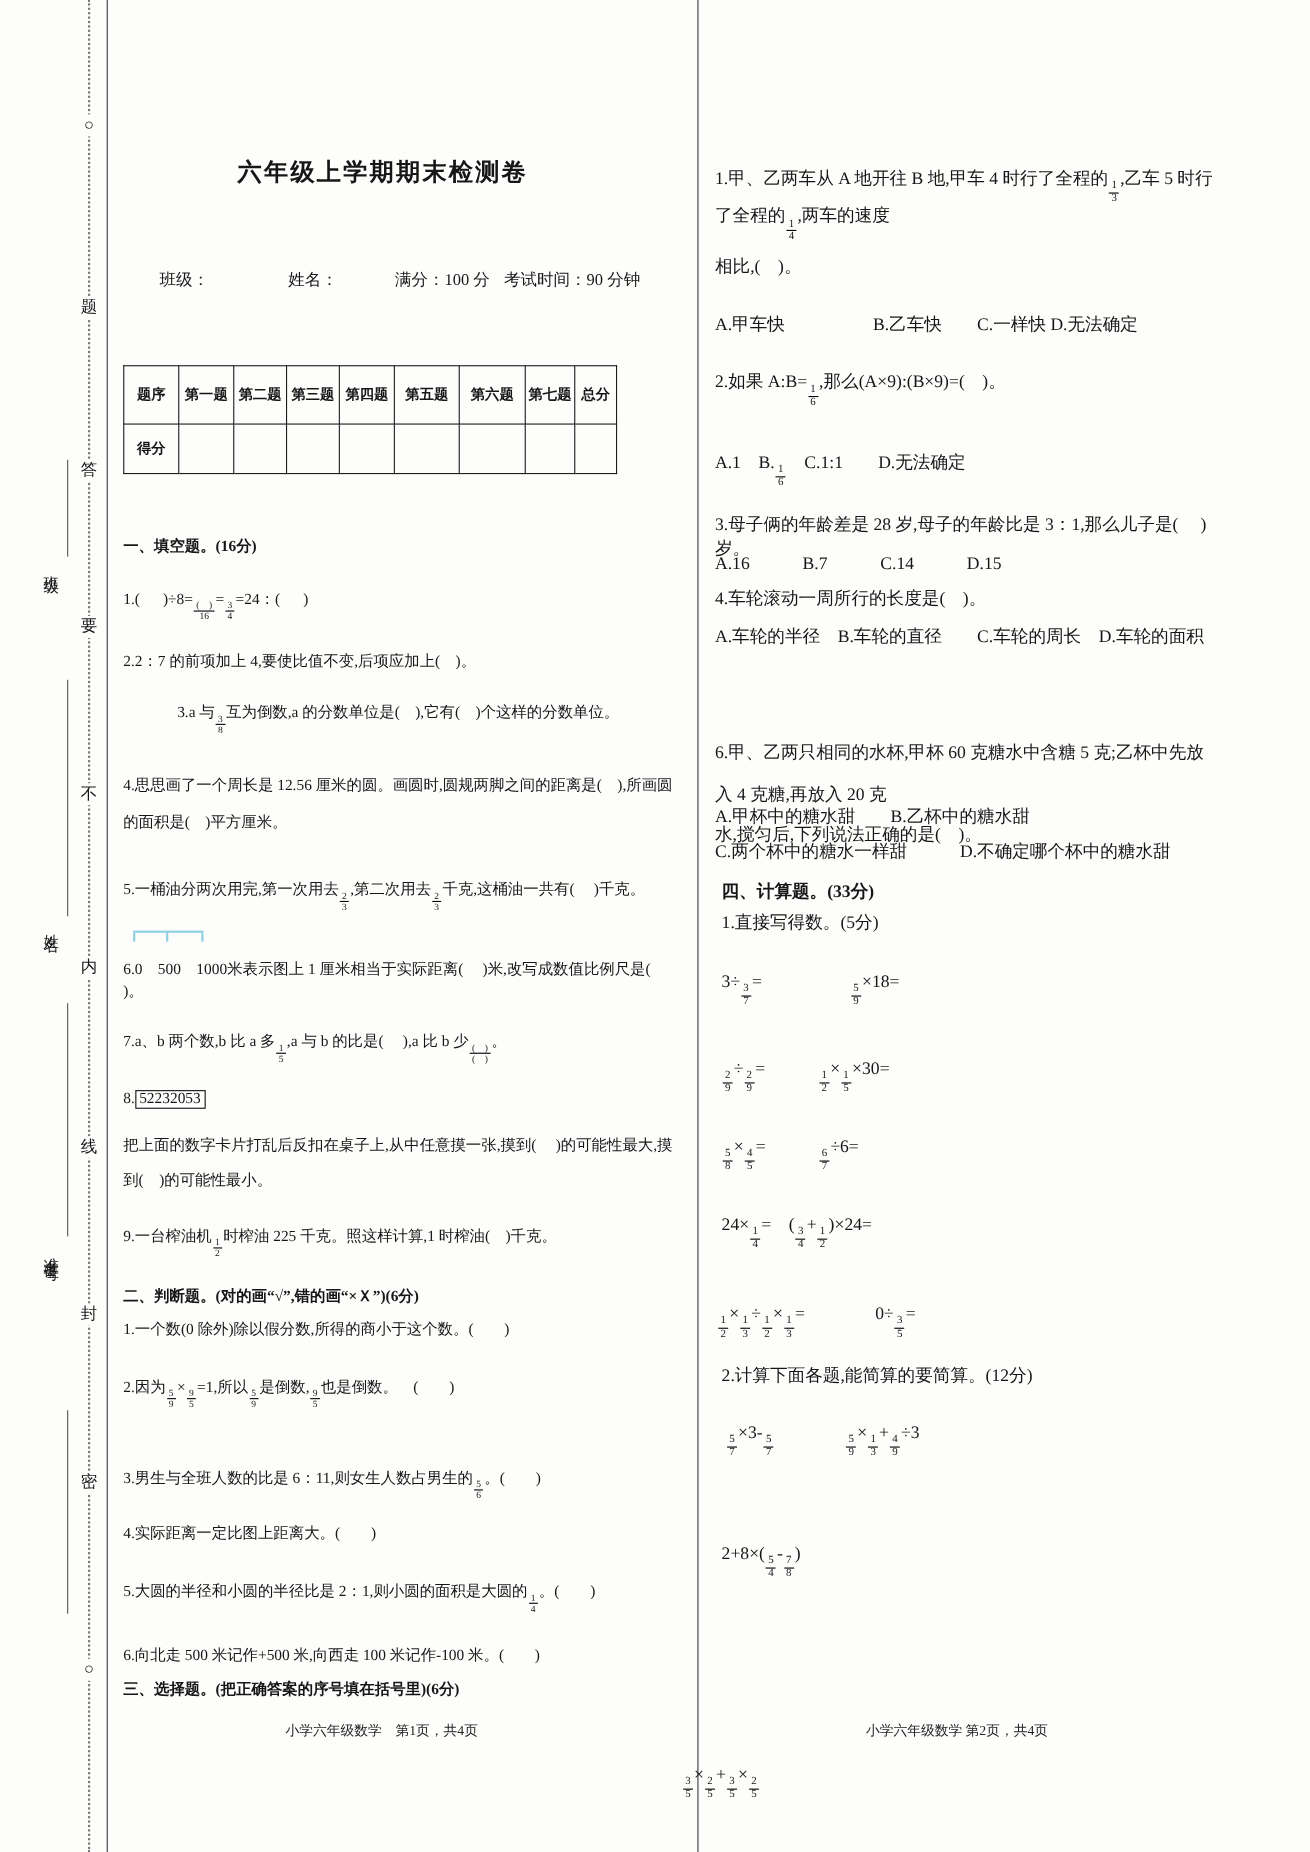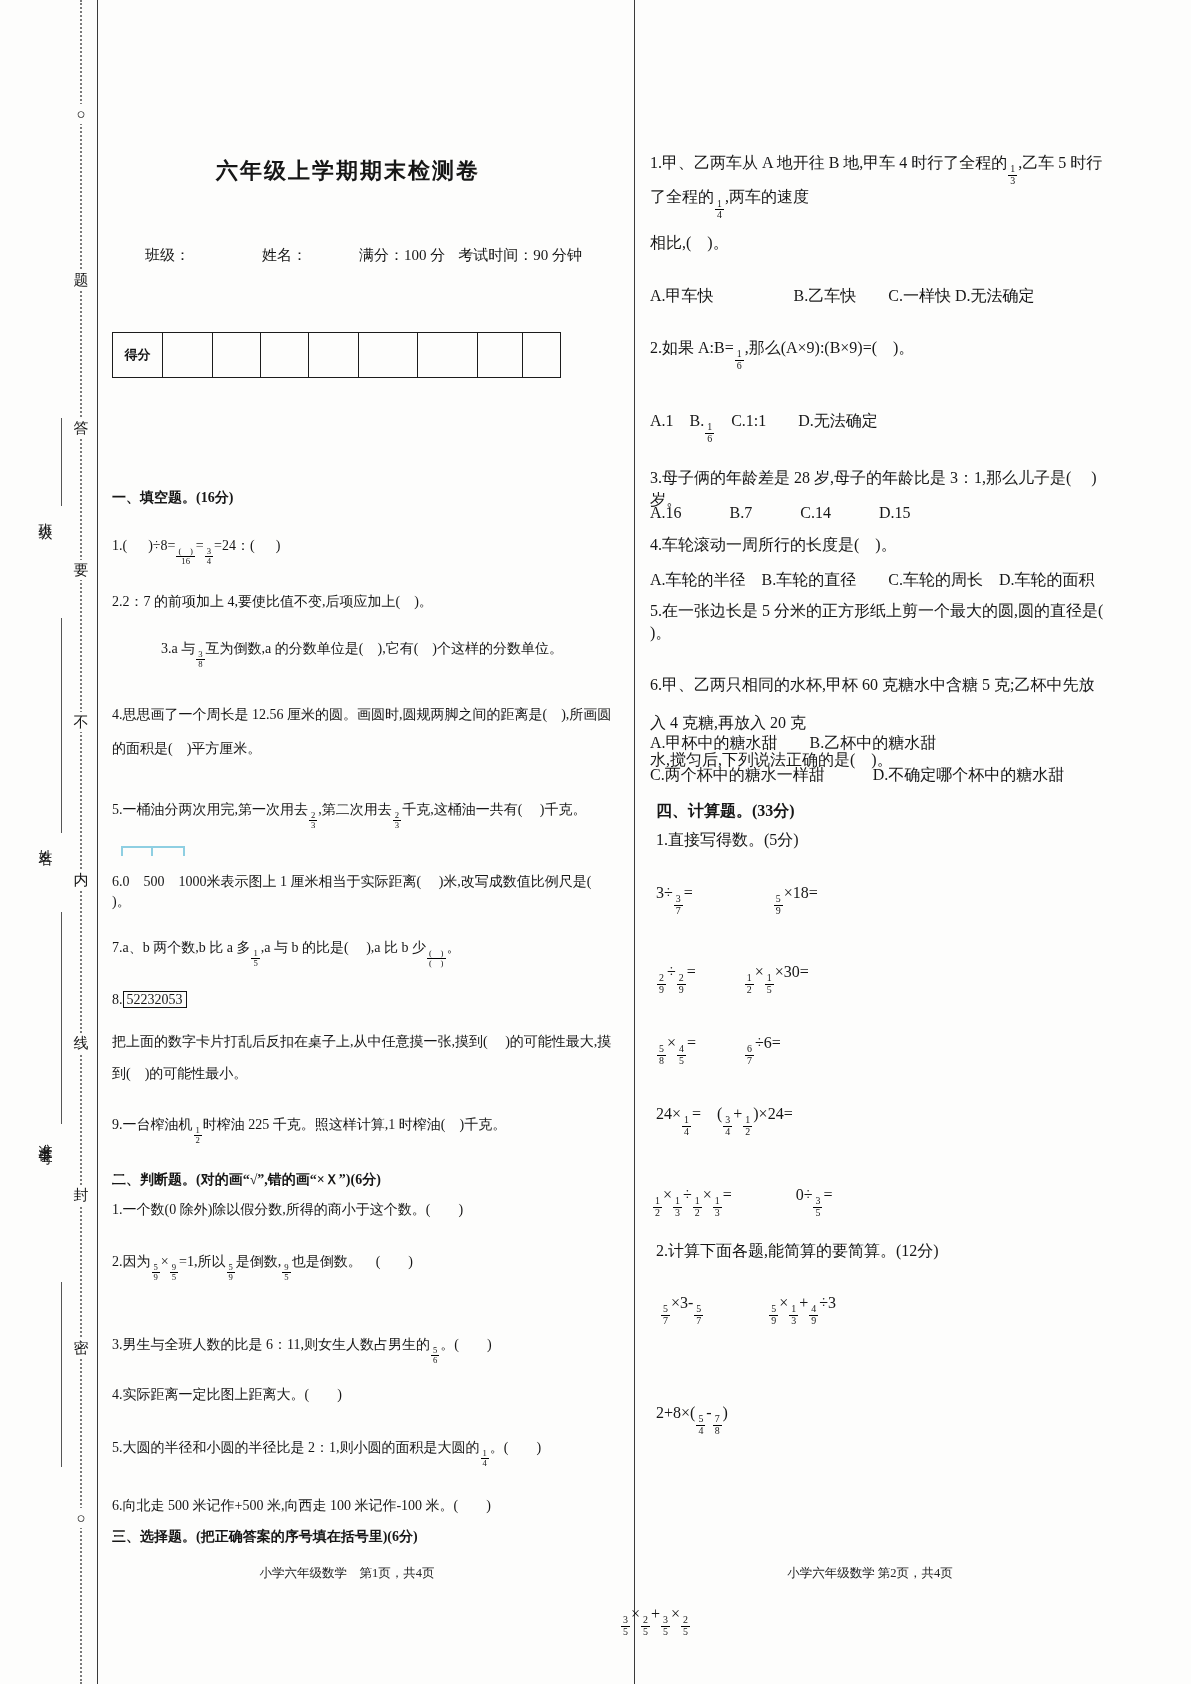--- a/index.html
+++ b/index.html
@@ -2,21 +2,21 @@
 <html><head>
 <meta charset="utf-8">
 <style>
   html,body{margin:0;padding:0;background:#ffffff;}
   .sheet{position:relative;width:1191px;height:1684px;background:#fdfdfc;overflow:hidden;
          font-family:"Liberation Serif","DejaVu Serif",serif;color:#161616;}
   .p{position:absolute;white-space:pre-wrap;line-height:1.4;}
   .L{left:112px;width:500px;font-size:14px;}
   .R{left:650px;width:455px;font-size:16px;}
   .bold{font-weight:bold;}
-  .title{font-family:Liberation Mono, monospace;letter-spacing:2px;margin-top:16px;}
+  .title{font-family:Liberation Sans, sans-serif;letter-spacing:2px;}
   
   .fr{display:inline-flex;flex-direction:column;align-items:center;vertical-align:-0.45em;
       line-height:1.05;font-size:0.62em;margin:0 1px;}
   .fn{border-bottom:1px solid #000;padding:0 2px;}
   .fd{padding:0 2px;}
   
   table.score{position:absolute;left:112px;top:332px;border-collapse:collapse;table-layout:fixed;}
   table.score td{border:1.4px solid #1c1c1c;text-align:center;vertical-align:middle;
       font-size:13px;font-weight:bold;padding:0;}
   tr.hrow td{height:52px;}
@@ -75,20 +75,31 @@
         <col style="width:50px">
         <col style="width:48px">
         <col style="width:48px">
       <col style="width:50px">
         <col style="width:59px">
         <col style="width:60px">
         <col style="width:45px">
         <col style="width:38px">
       </colgroup>
     <tbody>
+        <tr class="hrow">
+      <td>题序</td>
+      <td>第一题</td>
+      <td>第二题</td>
+      <td>第三题</td>
+      <td>第四题</td>
+      <td>第五题</td>
+      <td>第六题</td>
+      <td>第七题</td>
+      <td>总分</td>
+    </tr>
     <tr class="srow">
       <td>得分</td>
       <td></td>
           <td></td>
       <td></td>
           <td></td>
       <td></td>
           <td></td>
       <td></td>
           <td></td>
@@ -127,21 +138,20 @@
 
   <div class="p R" style="top:152px;">1.甲、乙两车从 A 地开往 B 地,甲车 4 时行了全程的<span class="fr"><span class="fn">1</span><span class="fd">3</span></span>,乙车 5 时行了全程的<span class="fr"><span class="fn">1</span><span class="fd">4</span></span>,两车的速度</div>
   <div class="p R" style="top:285px;">A.甲车快　　　　　B.乙车快　　C.一样快 D.无法确定</div>
   <div class="p R" style="top:232px;">相比,(    )。</div>
   <div class="p R" style="top:337px;">2.如果 A:B=<span class="fr"><span class="fn">1</span><span class="fd">6</span></span>,那么(A×9):(B×9)=(    )。</div>
   <div class="p R" style="top:410px;">A.1　B.<span class="fr"><span class="fn">1</span><span class="fd">6</span></span>　C.1:1　　D.无法确定</div>
   <div class="p R" style="top:467px;">3.母子俩的年龄差是 28 岁,母子的年龄比是 3：1,那么儿子是(     )岁。</div>
   <div class="p R" style="top:502px;">A.16　　　B.7　　　C.14　　　D.15</div>
   <div class="p R" style="top:534px;">4.车轮滚动一周所行的长度是(    )。</div>
   <div class="p R" style="top:569px;">A.车轮的半径　B.车轮的直径　　C.车轮的周长　D.车轮的面积</div>
-  <div class="p R" style="top:600px;">5.在一张边长是 5 分米的正方形纸上剪一个最大的圆,圆的直径是(    )。</div>
   <div class="p R" style="top:666px;line-height:2.35;">6.甲、乙两只相同的水杯,甲杯 60 克糖水中含糖 5 克;乙杯中先放入 4 克糖,再放入 20 克
 水,搅匀后,下列说法正确的是(    )。</div>
   <div class="p R" style="top:732px;">A.甲杯中的糖水甜　　B.乙杯中的糖水甜</div>
   <div class="p R" style="top:764px;">C.两个杯中的糖水一样甜　　　D.不确定哪个杯中的糖水甜</div>
 
   <div class="p R bold" style="top:800px;left:656px;">四、计算题。(33分)</div>
   <div class="p R" style="top:829px;left:656px;">1.直接写得数。(5分)</div>
   <div class="p R" style="top:882px;left:656px;">3÷<span class="fr"><span class="fn">3</span><span class="fd">7</span></span>=　　　　　<span class="fr"><span class="fn">5</span><span class="fd">9</span></span>×18=</div>
   <div class="p R" style="top:961px;left:656px;"><span class="fr"><span class="fn">2</span><span class="fd">9</span></span>÷<span class="fr"><span class="fn">2</span><span class="fd">9</span></span>=　　　<span class="fr"><span class="fn">1</span><span class="fd">2</span></span>×<span class="fr"><span class="fn">1</span><span class="fd">5</span></span>×30=</div>
   <div class="p R" style="top:1032px;left:656px;"><span class="fr"><span class="fn">5</span><span class="fd">8</span></span>×<span class="fr"><span class="fn">4</span><span class="fd">5</span></span>=　　　<span class="fr"><span class="fn">6</span><span class="fd">7</span></span>÷6=</div>

